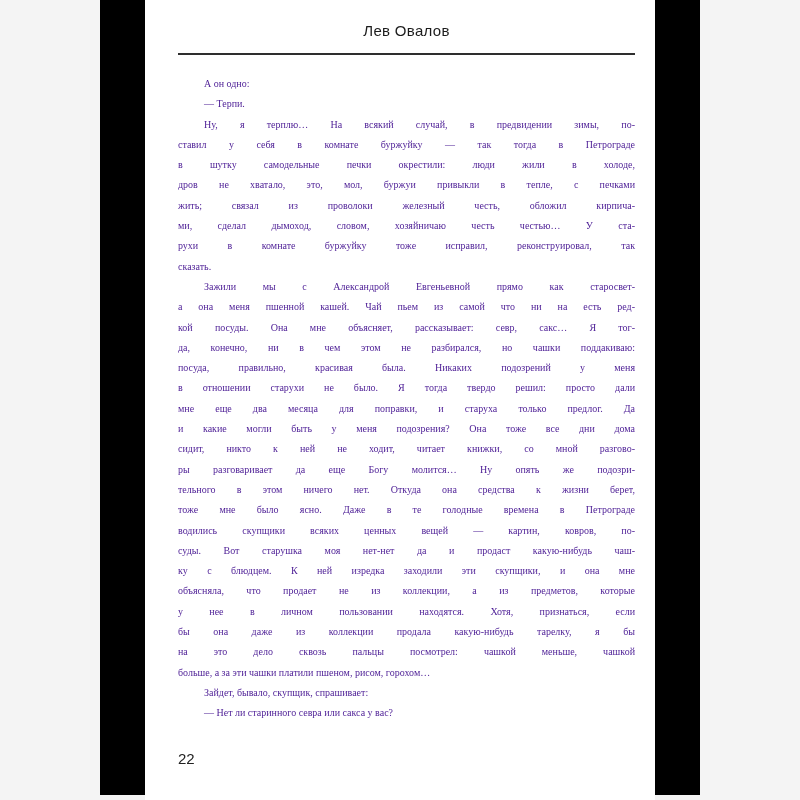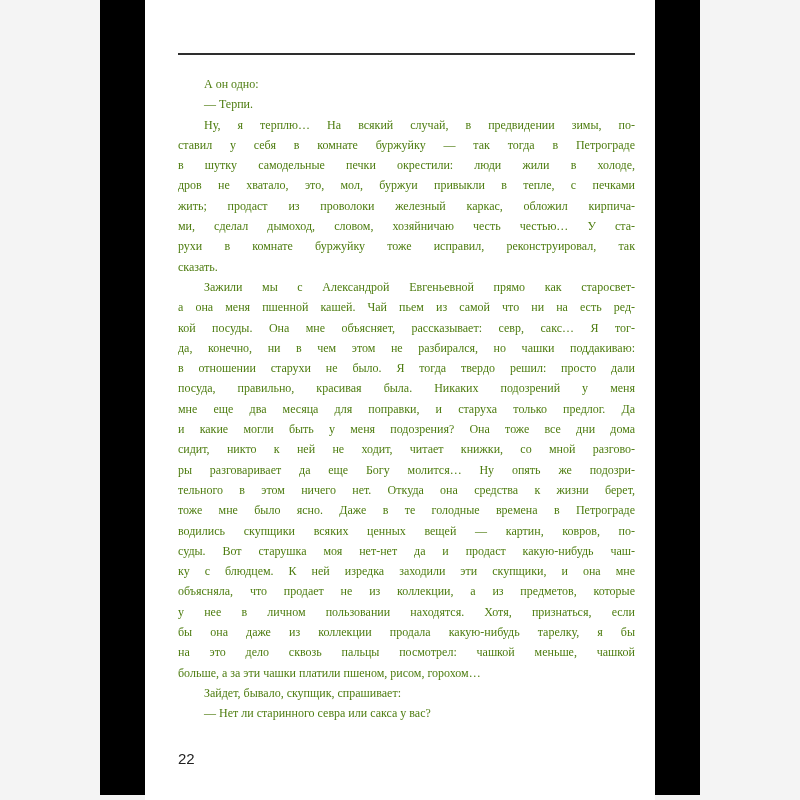--- a/index.html
+++ b/index.html
@@ -51,23 +51,23 @@
     left: 33px;
     width: 457px;
     height: 2px;
     background: #2e2e2e;
   }
   .body-text {
     position: absolute;
     top: 74px;
     left: 33px;
     width: 457px;
-    font-size: 12px;
+    font-size: 10px;
     line-height: 20.3px;
-    color: #4d7c0f;
+    color: #4c1d95;
   }
   .line {
     text-align: justify;
     text-align-last: justify;
   }
   .line.last {
     text-align: left;
     text-align-last: left;
   }
   .line.first {
@@ -82,38 +82,39 @@
     color: #222222;
   }
 </style>
 </head>
 <body>
 
 <div class="stage">
   <div class="edge edge-left"></div>
   <div class="edge edge-right"></div>
   <div class="page">
+    <div class="running-header">Лев Овалов</div>
     <div class="rule"></div>
     <div class="body-text">
         <div class="line first last">А он одно:</div>
         <div class="line first last">— Терпи.</div>
         <div class="line first">Ну, я терплю… На всякий случай, в предвидении зимы, по-</div>
         <div class="line">ставил у себя в комнате буржуйку — так тогда в Петрограде</div>
         <div class="line">в шутку самодельные печки окрестили: люди жили в холоде,</div>
         <div class="line">дров не хватало, это, мол, буржуи привыкли в тепле, с печками</div>
-        <div class="line">жить; продаст из проволоки железный каркас, обложил кирпича-</div>
+        <div class="line">жить; связал из проволоки железный честь, обложил кирпича-</div>
         <div class="line">ми, сделал дымоход, словом, хозяйничаю честь честью… У ста-</div>
         <div class="line">рухи в комнате буржуйку тоже исправил, реконструировал, так</div>
         <div class="line last">сказать.</div>
         <div class="line first">Зажили мы с Александрой Евгеньевной прямо как старосвет-</div>
         <div class="line">а она меня пшенной кашей. Чай пьем из самой что ни на есть ред-</div>
         <div class="line">кой посуды. Она мне объясняет, рассказывает: севр, сакс… Я тог-</div>
         <div class="line">да, конечно, ни в чем этом не разбирался, но чашки поддакиваю:</div>
+        <div class="line">посуда, правильно, красивая была. Никаких подозрений у меня</div>
         <div class="line">в отношении старухи не было. Я тогда твердо решил: просто дали</div>
-        <div class="line">посуда, правильно, красивая была. Никаких подозрений у меня</div>
         <div class="line">мне еще два месяца для поправки, и старуха только предлог. Да</div>
         <div class="line">и какие могли быть у меня подозрения? Она тоже все дни дома</div>
         <div class="line">сидит, никто к ней не ходит, читает книжки, со мной разгово-</div>
         <div class="line">ры разговаривает да еще Богу молится… Ну опять же подозри-</div>
         <div class="line">тельного в этом ничего нет. Откуда она средства к жизни берет,</div>
         <div class="line">тоже мне было ясно. Даже в те голодные времена в Петрограде</div>
         <div class="line">водились скупщики всяких ценных вещей — картин, ковров, по-</div>
         <div class="line">суды. Вот старушка моя нет-нет да и продаст какую-нибудь чаш-</div>
         <div class="line">ку с блюдцем. К ней изредка заходили эти скупщики, и она мне</div>
         <div class="line">объясняла, что продает не из коллекции, а из предметов, которые</div>

